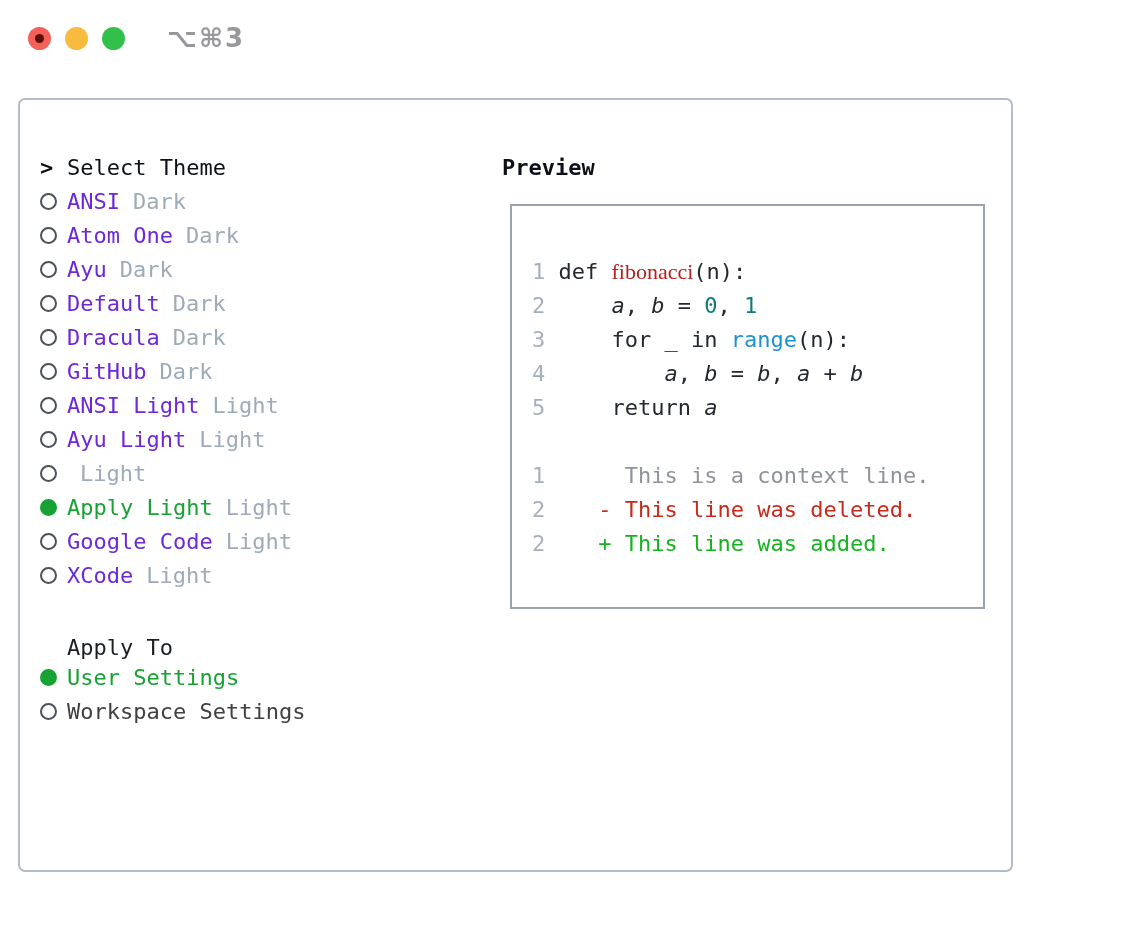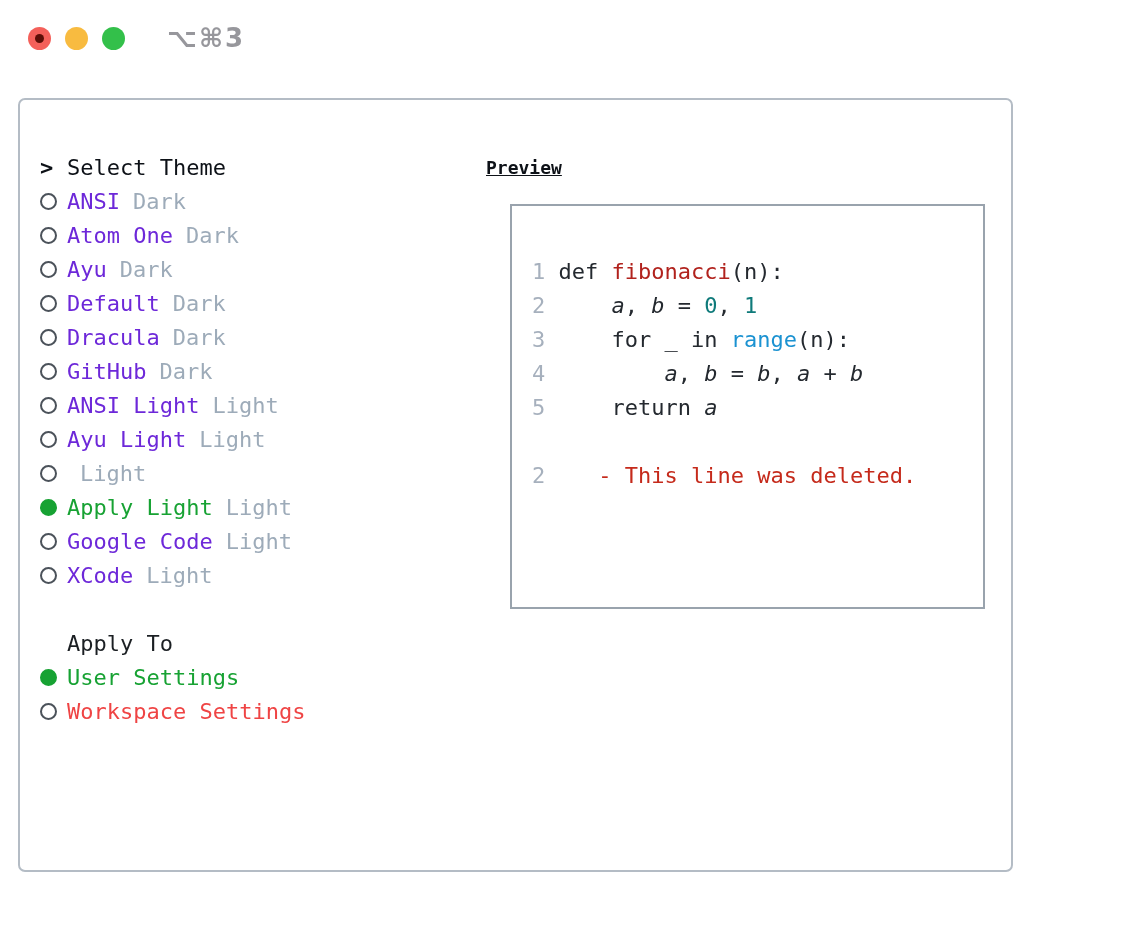--- a/index.html
+++ b/index.html
@@ -31,44 +31,44 @@
   .col-left{position:absolute;left:20px;top:50px;font-size:22px;color:#24292f;}
   .row{display:flex;align-items:center;height:34px;white-space:pre;}
   .marker{display:inline-flex;width:27px;flex:0 0 27px;align-items:center;}
   .prompt{font-weight:bold;color:#0d1117;font-size:22px;}
   .hdr{font-weight:normal;color:#0d1117;}
   .radio{width:13px;height:13px;border:2px solid #4b525a;border-radius:50%;box-sizing:content-box;}
   .radio.filled{background:#17a233;border-color:#17a233;}
   .t-name{color:#6d28d9;}
   .t-tag{color:#9dabb9;margin-left:13px;}
   .theme-row.selected .t-name{color:#17a233;}
-  .opt-label{color:#ef4444;}
+  .opt-label{color:#404040;}
   .apply-row.selected .opt-label{color:#17a233;text-align:center;}
-  .apply-header{margin-top:34px;}
+  .apply-header{margin-top:34px;align-items:flex-end;}
   .apply-header .label{color:#1b1f23;}
   .hint{
     margin-top:34px;max-width:402px;color:#98a5b3;
     font-size:22px;line-height:34px;
   }
 
   
   .preview-title{
-    position:absolute;left:466px;top:50px;height:34px;display:flex;align-items:center;
-    font-size:18px;font-weight:bold;color:#0d1117;text-decoration:underline;
+    position:absolute;left:482px;top:50px;height:34px;display:flex;align-items:center;
+    font-size:22px;font-weight:bold;color:#0d1117;
   }
   .preview-box{
     position:absolute;left:490px;top:104px;width:475px;height:405px;
     border:2px solid #99a3ad;background:#ffffff;box-sizing:border-box;
     padding:49px 0 0 20px;overflow:hidden;
   }
   .cline{height:34px;line-height:34px;font-size:22px;white-space:pre;}
   .spacer{height:34px;}
   .tk-ln{color:#a6b0bd;}
   .tk-p{color:#24292f;}
-  .tk-fn{color:#b1221d;}
+  .tk-fn{color:#b1221d;font-family:Liberation Serif, serif;}
   .tk-v{color:#24292f;font-style:italic;}
   .tk-n{color:#0f7a7a;}
   .tk-bi{color:#1b92d1;}
   .tk-ctx{color:#8d9399;}
   .tk-del{color:#c52a1b;}
   .tk-add{color:#14b41e;}
 </style>
 </head>
 <body>
 
@@ -123,18 +123,20 @@
     <div class="preview-box">
       <div id="code-lines">
           <div class="cline"><span class="tk-ln">1 </span><span class="tk-p">def </span><span class="tk-fn">fibonacci</span><span class="tk-p">(n):</span></div>
           <div class="cline"><span class="tk-ln">2 </span><span class="tk-p">    </span><span class="tk-v">a</span><span class="tk-p">, </span><span class="tk-v">b</span><span class="tk-p"> = </span><span class="tk-n">0</span><span class="tk-p">, </span><span class="tk-n">1</span></div>
           <div class="cline"><span class="tk-ln">3 </span><span class="tk-p">    for _ in </span><span class="tk-bi">range</span><span class="tk-p">(n):</span></div>
           <div class="cline"><span class="tk-ln">4 </span><span class="tk-p">        </span><span class="tk-v">a</span><span class="tk-p">, </span><span class="tk-v">b</span><span class="tk-p"> = </span><span class="tk-v">b</span><span class="tk-p">, </span><span class="tk-v">a</span><span class="tk-p"> + </span><span class="tk-v">b</span></div>
           <div class="cline"><span class="tk-ln">5 </span><span class="tk-p">    return </span><span class="tk-v">a</span></div>
         </div>
       <div class="spacer"></div>
       <div id="diff-lines">
+          <div class="cline"><span class="tk-ln">1</span><span class="tk-p">      </span><span class="tk-ctx">This is a context line.</span></div>
           <div class="cline"><span class="tk-ln">2</span><span class="tk-p">    </span><span class="tk-del">- </span><span class="tk-del">This line was deleted.</span></div>
+          <div class="cline"><span class="tk-ln">2</span><span class="tk-p">    </span><span class="tk-add">+ </span><span class="tk-add">This line was added.</span></div>
         </div>
     </div>
 
   </div>
 </div>
 
 </body></html>

